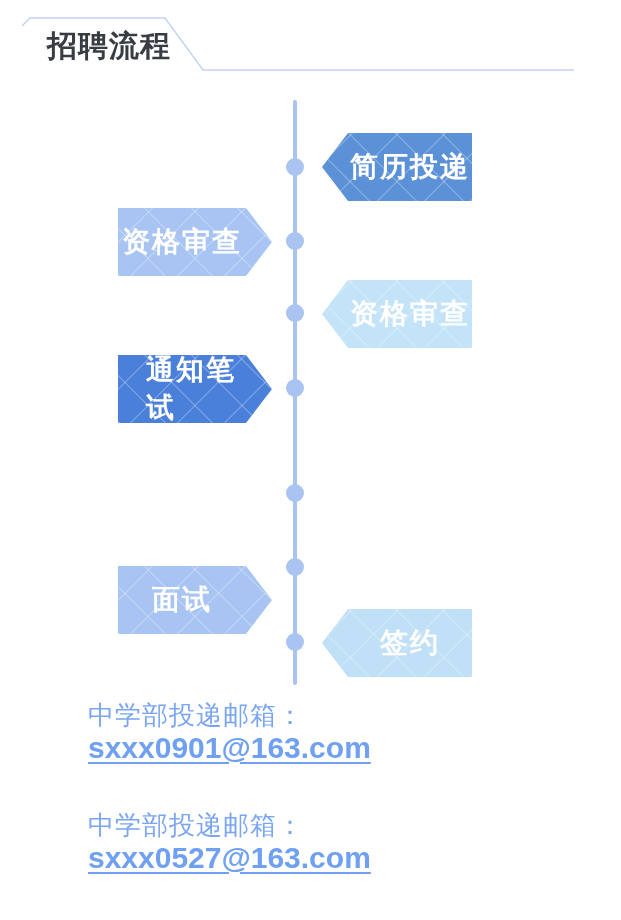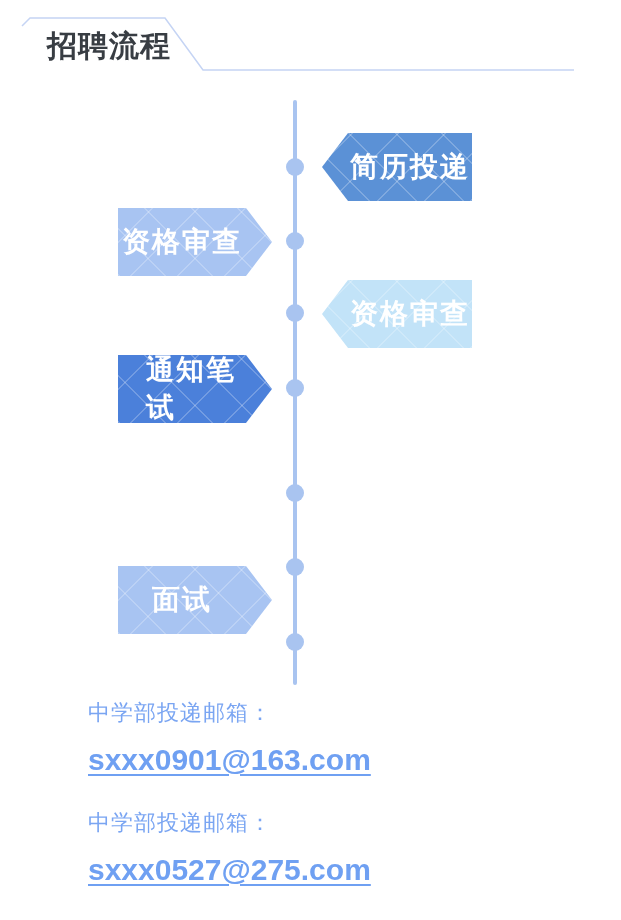--- a/index.html
+++ b/index.html
@@ -93,28 +93,28 @@
   .step-4 { top: 355px; padding-left: 28px; }
   .step-5 { top: 460px; }
   .step-6 { top: 534px; margin-top: 32px; }
   .step-7 { top: 609px; }
 
   
   .contact-block { position: absolute; left: 88px; }
   .contact-block.block-1 { top: 702px; }
   .contact-block.block-2 { top: 812px; }
   .contact-label {
-    font-size: 22px;
+    font-size: 26px;
     letter-spacing: 1px;
     color: #7aa5f2;
     line-height: 1;
   }
   .contact-email {
     display: inline-block;
-    margin-top: 21px;
+    margin-top: 5px;
     font-size: 30px;
     font-weight: bold;
     color: #6fa0f2;
     text-decoration: underline;
     text-decoration-thickness: 2px;
     text-underline-offset: 4px;
     line-height: 1;
     text-align: center;
   }
 </style>
@@ -152,24 +152,27 @@
 
   <div class="flow-step point-right step-4" style="background-color: rgb(75, 128, 218);">
     <span>通知笔试</span>
   </div>
 
 
   <div class="flow-step point-right step-6" style="background-color: rgb(168, 196, 242);">
     <span>面试</span>
   </div>
 
+  <div class="flow-step point-left step-7" style="background-color: rgb(191, 224, 246);">
+    <span>签约</span>
+  </div>
 
   <div class="contact-block block-1">
     <div class="contact-label">中学部投递邮箱：</div>
     <a href="#" class="contact-email">sxxx0901@163.com</a>
   </div>
 
   <div class="contact-block block-2">
     <div class="contact-label">中学部投递邮箱：</div>
-    <a href="#" class="contact-email">sxxx0527@275.com</a>
+    <a href="#" class="contact-email">sxxx0527@163.com</a>
   </div>
 
 </div>
 
 </body></html>

